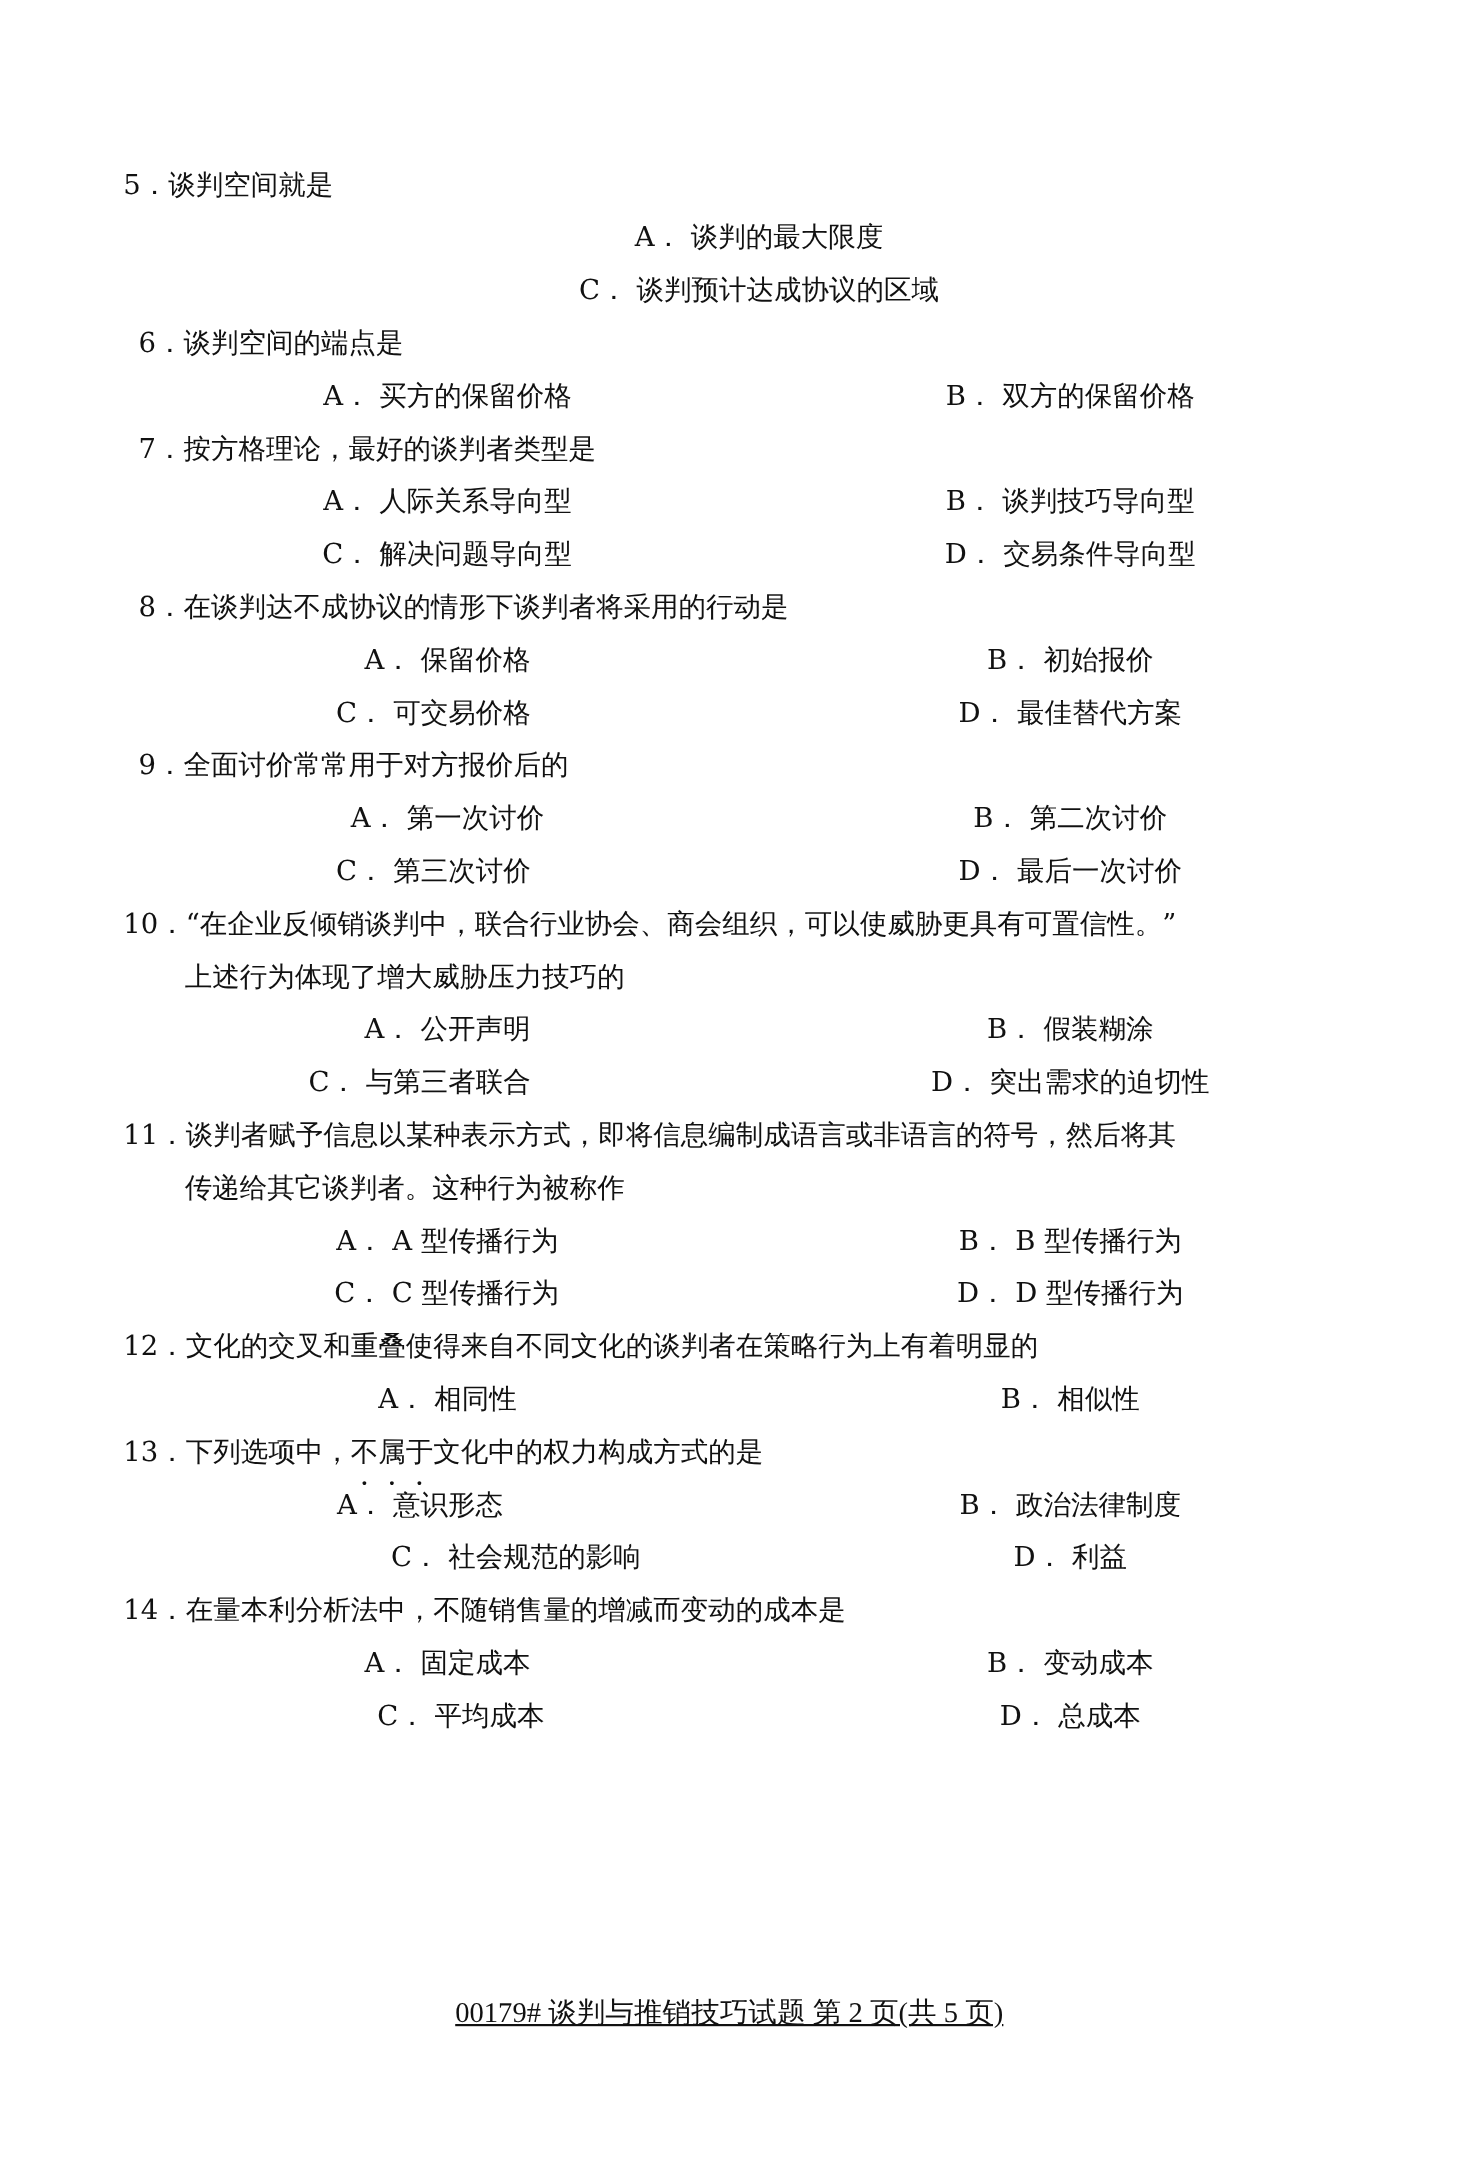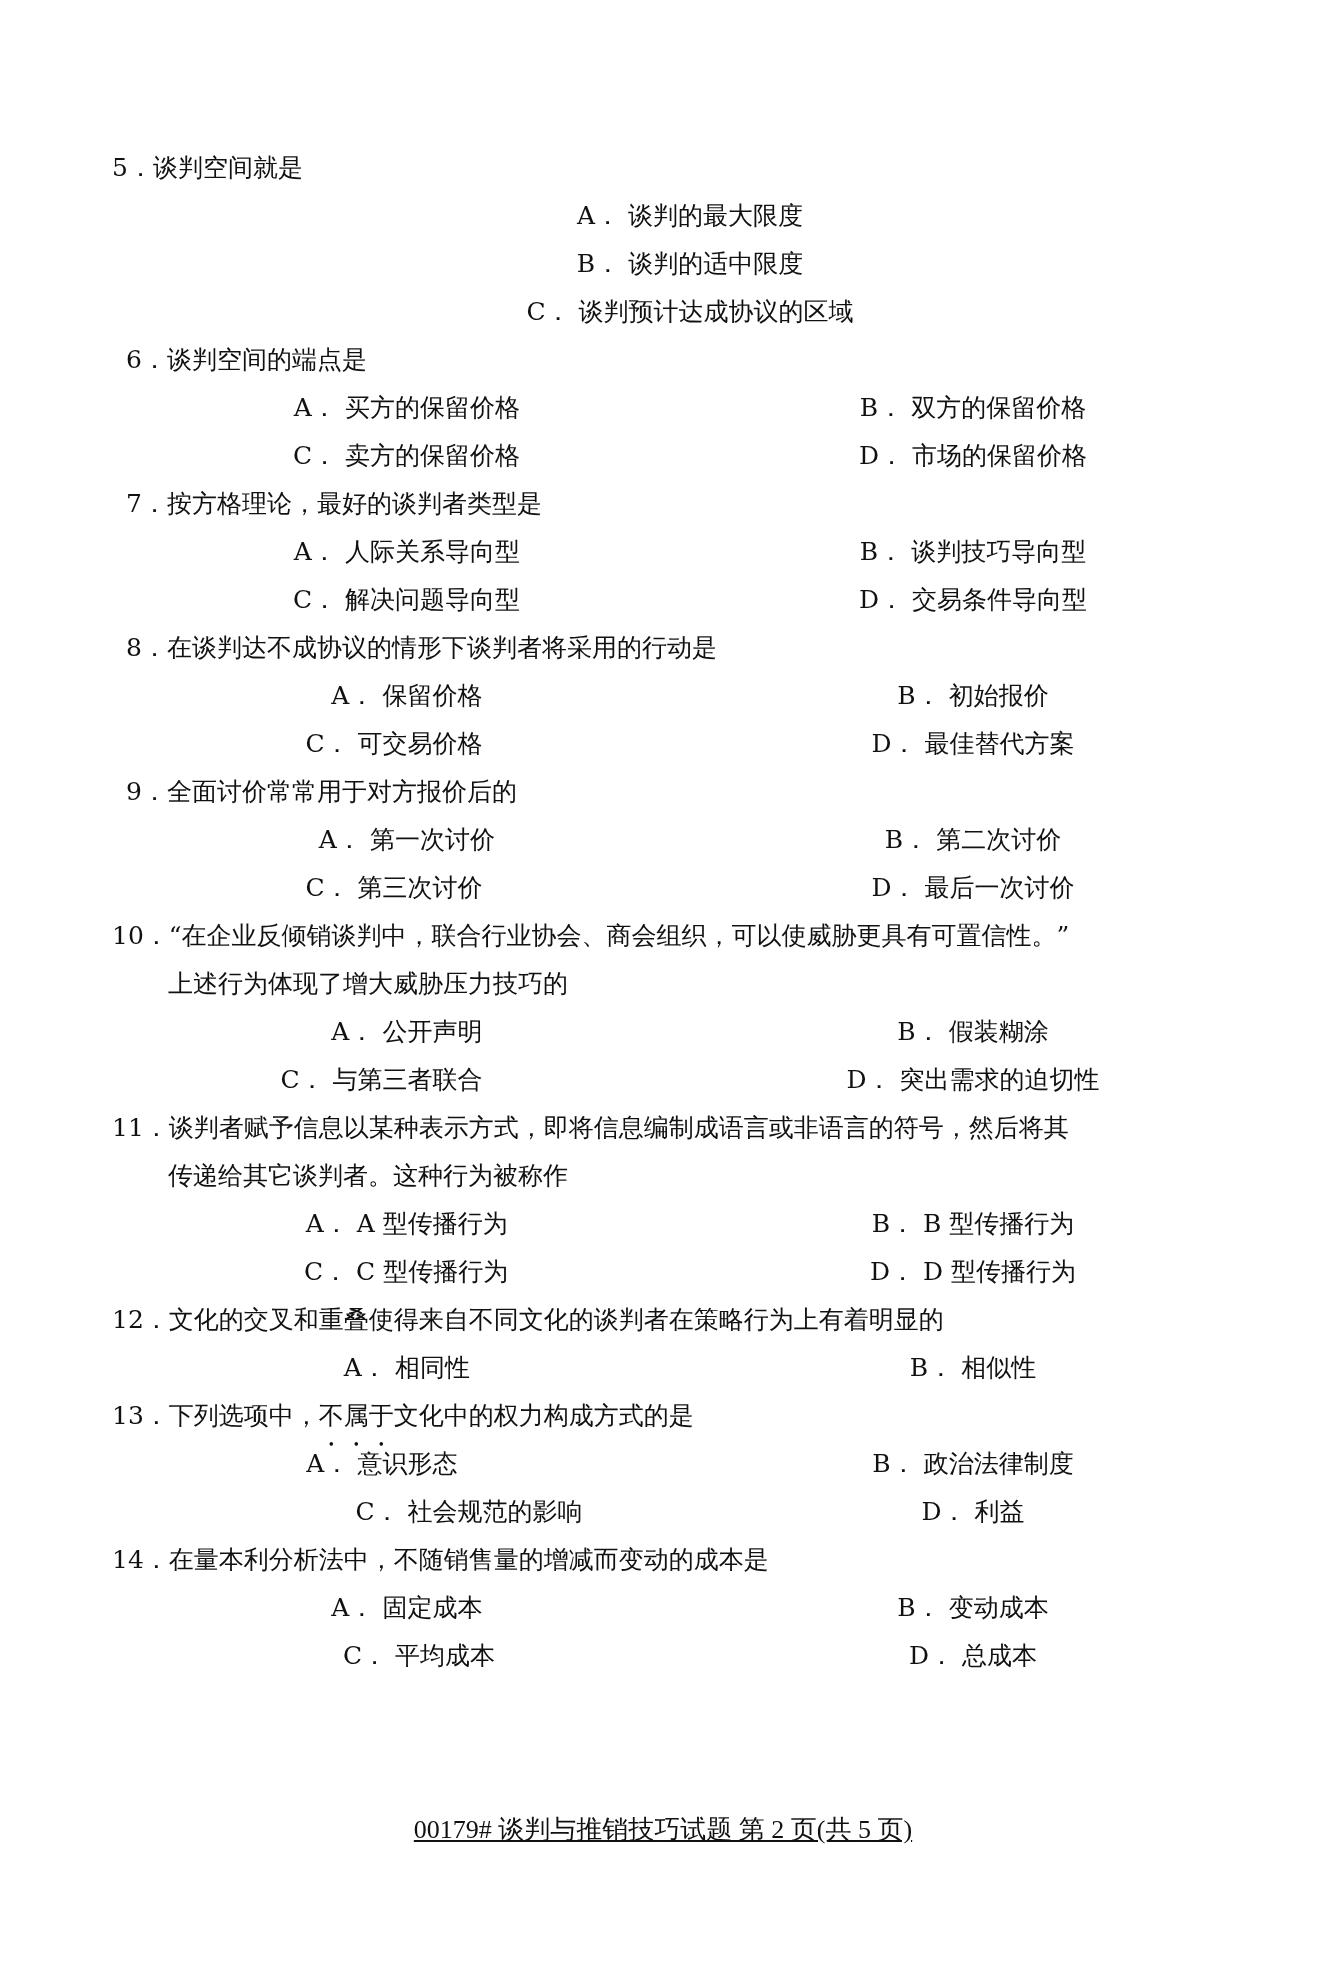--- a/index.html
+++ b/index.html
@@ -25,36 +25,29 @@
 
 <div class="page">
   <div class="content">
 
     <div>
       <div class="line q"><span class="qnum">5．</span><span>谈判空间就是</span></div>
       <div class="line opt-row">
           <span class="opt"><span class="letter">A．</span><span>谈判的最大限度</span></span>
         </div>
       <div class="line opt-row">
-          <span class="opt"><span class="letter">B．</span><span>谈判的适中限度</span></span>
-        </div>
-      <div class="line opt-row">
           <span class="opt"><span class="letter">C．</span><span>谈判预计达成协议的区域</span></span>
         </div>
     </div>
 
     <div>
       <div class="line q" style="padding-left:14px"><span class="qnum">6．</span><span>谈判空间的端点是</span></div>
       <div class="line opt-row">
         <span class="opt left"><span class="letter">A．</span><span>买方的保留价格</span></span>
         <span class="opt"><span class="letter">B．</span><span>双方的保留价格</span></span>
-      </div>
-      <div class="line opt-row">
-        <span class="opt left"><span class="letter">C．</span><span>卖方的保留价格</span></span>
-        <span class="opt"><span class="letter">D．</span><span>市场的保留价格</span></span>
       </div>
     </div>
 
     <div>
       <div class="line q" style="padding-left:14px"><span class="qnum">7．</span><span>按方格理论，最好的谈判者类型是</span></div>
       <div class="line opt-row">
         <span class="opt left"><span class="letter">A．</span><span>人际关系导向型</span></span>
         <span class="opt"><span class="letter">B．</span><span>谈判技巧导向型</span></span>
       </div>
       <div class="line opt-row">

